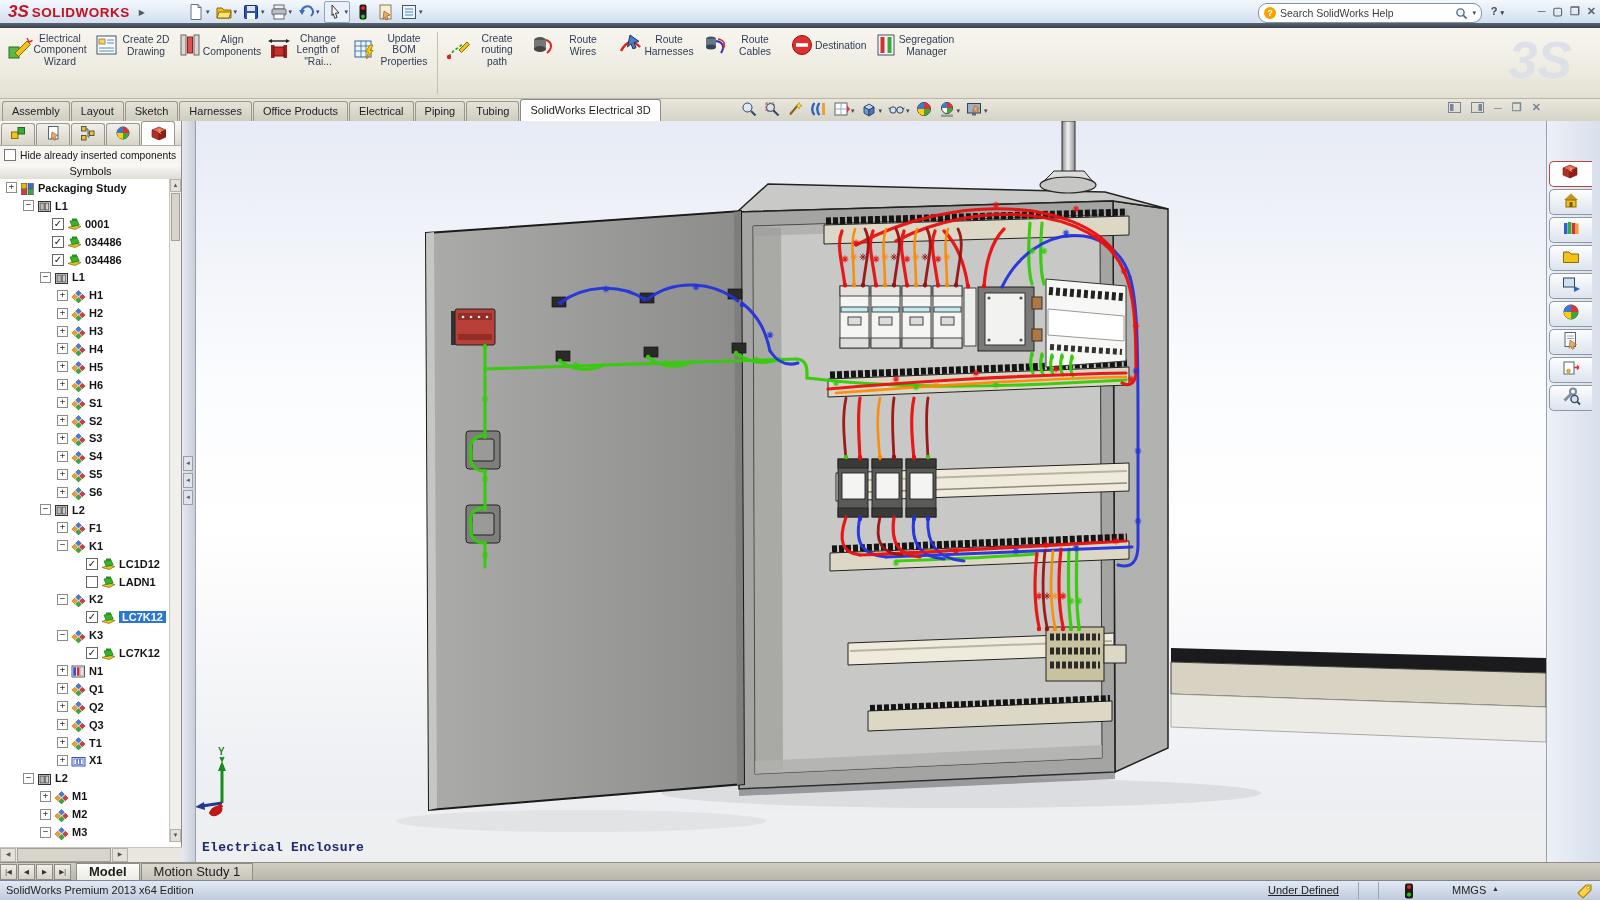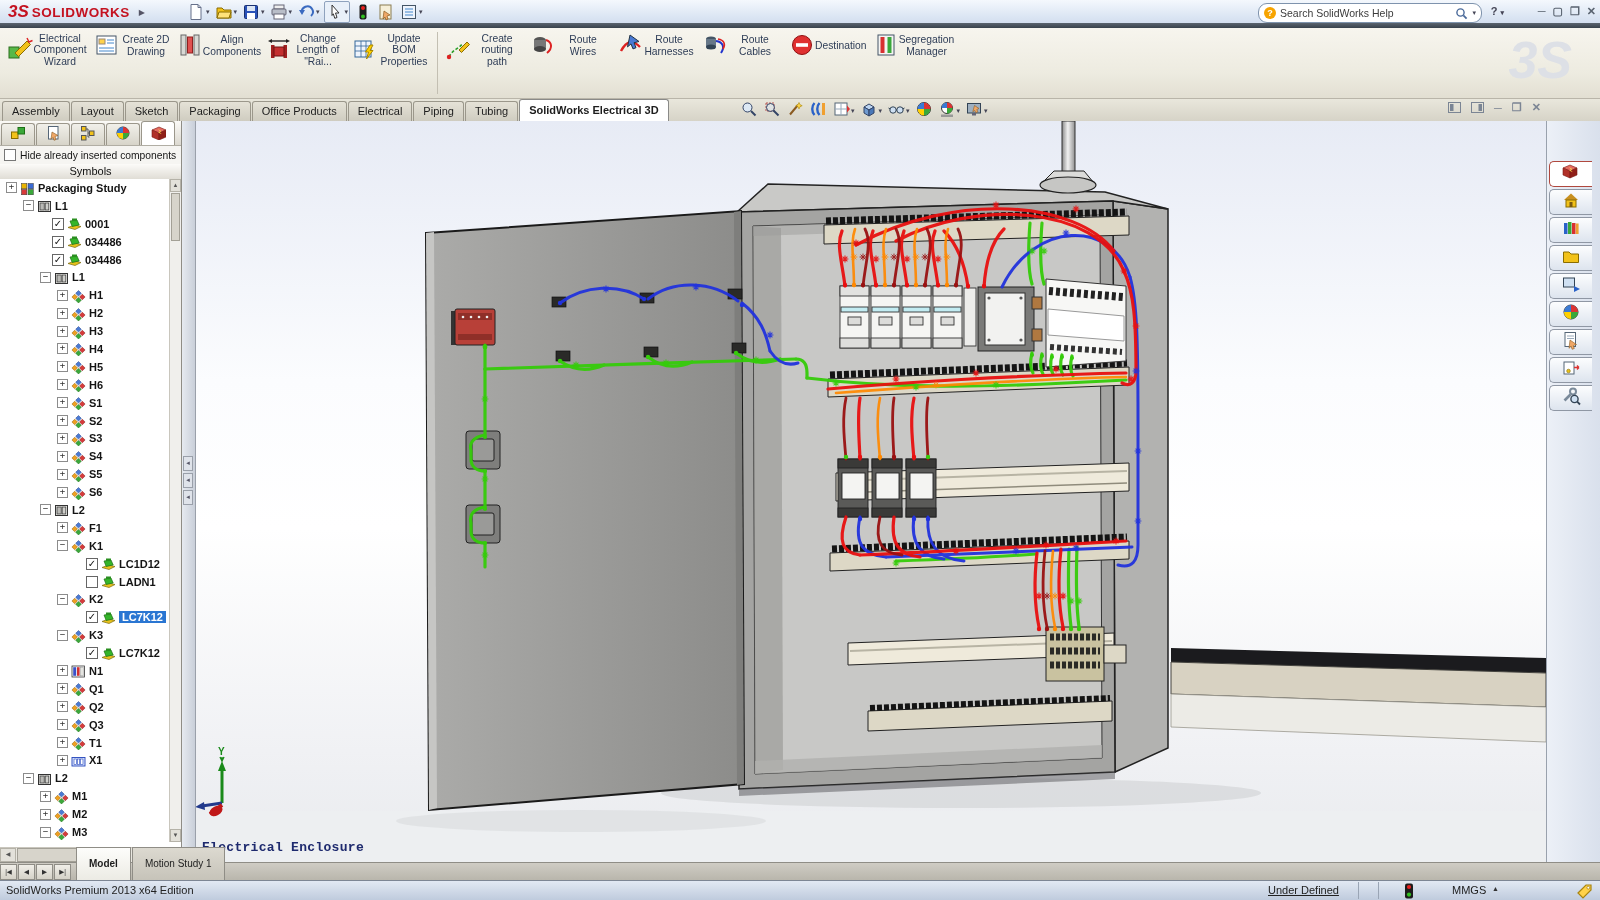--- a/index.html
+++ b/index.html
@@ -44,21 +44,21 @@
   #watermark{position:absolute;right:28px;top:30px;font-size:52px;font-style:italic;font-weight:bold;
     color:#dde0e6;pointer-events:none;}
 
   
   #tabrow{position:absolute;left:0;top:99px;width:1600px;height:22px;
     background:linear-gradient(#e9e7dc,#d6d3c7);}
   #ctabs{position:absolute;left:2px;bottom:0;display:flex;align-items:flex-end;}
   .ctab{height:19px;padding:0 9px;font-size:11px;color:#1d1d1d;line-height:19px;
     background:linear-gradient(#e5e2d7,#cfccc0);border:1px solid #9b978b;border-bottom:none;
     border-radius:3px 3px 0 0;margin-right:1px;white-space:nowrap;}
-  .ctab.active{background:#fff;font-weight:bold;height:21px;line-height:21px;border-color:#8a8a88;}
+  .ctab.active{background:#fff;font-weight:normal;height:21px;line-height:21px;border-color:#8a8a88;}
   #headsup{position:absolute;left:740px;top:1px;height:21px;display:flex;align-items:center;gap:5px;}
   .hui{display:flex;align-items:center;gap:1px;}
   #viewport-winctl{position:absolute;left:1448px;top:2px;display:flex;gap:10px;align-items:center;}
   .vwc{color:#7b8594;font-size:11px;font-weight:bold;}
   .vwc svg{display:block;}
 
   
   #leftpanel{position:absolute;left:0;top:121px;width:182px;height:741px;background:#fff;
     border-right:1px solid #8f8d86;box-sizing:border-box;}
   #ptabs{height:24px;display:flex;align-items:flex-end;padding:0 1px;gap:1px;
@@ -110,21 +110,21 @@
     display:flex;align-items:center;justify-content:center;}
   .tpt.active{background:#fff;border-color:#b0483e;}
   #tptabs{position:absolute;left:0;top:38px;width:54px;}
 
   
   #bottomtabs{position:absolute;left:0;top:862px;width:1600px;height:18px;
     background:linear-gradient(#cfccc4,#b9b6ac);border-top:1px solid #8f8d86;
     display:flex;align-items:flex-end;box-sizing:border-box;}
   .bnav{width:15px;height:14px;background:linear-gradient(#f0eee8,#d5d2c8);border:1px solid #8f8d86;
     font-size:6.5px;text-align:center;line-height:13px;color:#333;margin-right:1px;flex:none;}
-  .btab{height:16px;padding:8px 12px;font-size:10px;line-height:16px;color:#1d1d1d;
+  .btab{height:16px;padding:0 12px;font-size:13px;line-height:16px;color:#1d1d1d;
     background:linear-gradient(#dcd9d0,#c6c3b9);border:1px solid #8f8d86;border-bottom:none;margin-right:1px;}
   .btab.active{background:linear-gradient(#fdfdfb,#ecebe4);font-weight:bold;}
 
   
   #statusbar{position:absolute;left:0;top:880px;width:1600px;height:20px;
     background:linear-gradient(#e2e9f3,#bfcbdd);border-top:1px solid #7d8694;box-sizing:border-box;
     font-size:11px;color:#222;}
   #statusbar .lefttext{position:absolute;left:6px;top:3px;}
   #sb-constraint{position:absolute;left:1268px;top:3px;text-decoration:underline;}
   .sbsep{position:absolute;top:1px;width:1px;height:17px;background:#9aa5b5;}
@@ -345,21 +345,21 @@
         <span class="rlbl">Segregation Manager</span>
       </div>
     </div>
   <div id="watermark">3S</div>
 
   <div id="tabrow">
     <div id="ctabs">
         <span class="ctab">Assembly</span>
         <span class="ctab">Layout</span>
         <span class="ctab">Sketch</span>
-        <span class="ctab">Packaging</span>
+        <span class="ctab">Harnesses</span>
         <span class="ctab">Office Products</span>
         <span class="ctab">Electrical</span>
         <span class="ctab">Piping</span>
         <span class="ctab">Tubing</span>
         <span class="ctab active">SolidWorks Electrical 3D</span>
       </div>
     <div id="headsup">
         <span class="hui">
           <span><svg width="18" height="18" viewBox="0 0 18 18">
               <circle cx="7.5" cy="7.5" r="4.5" fill="#dce8f4" stroke="#346"></circle>

